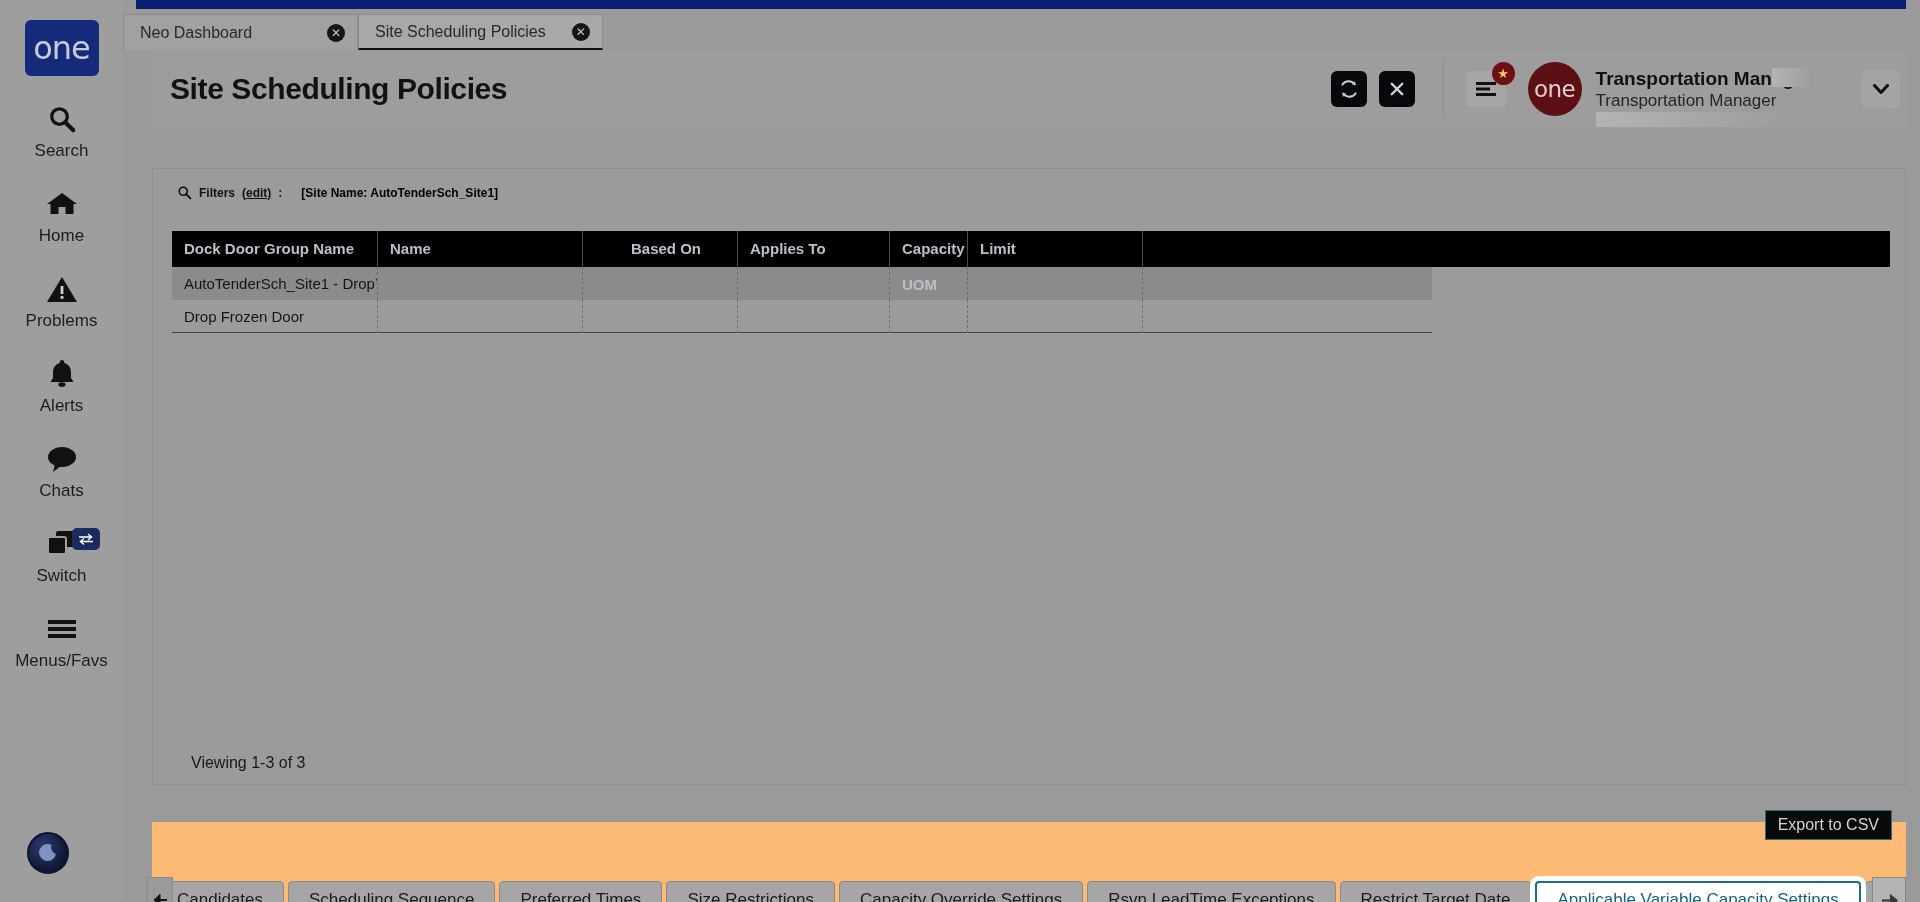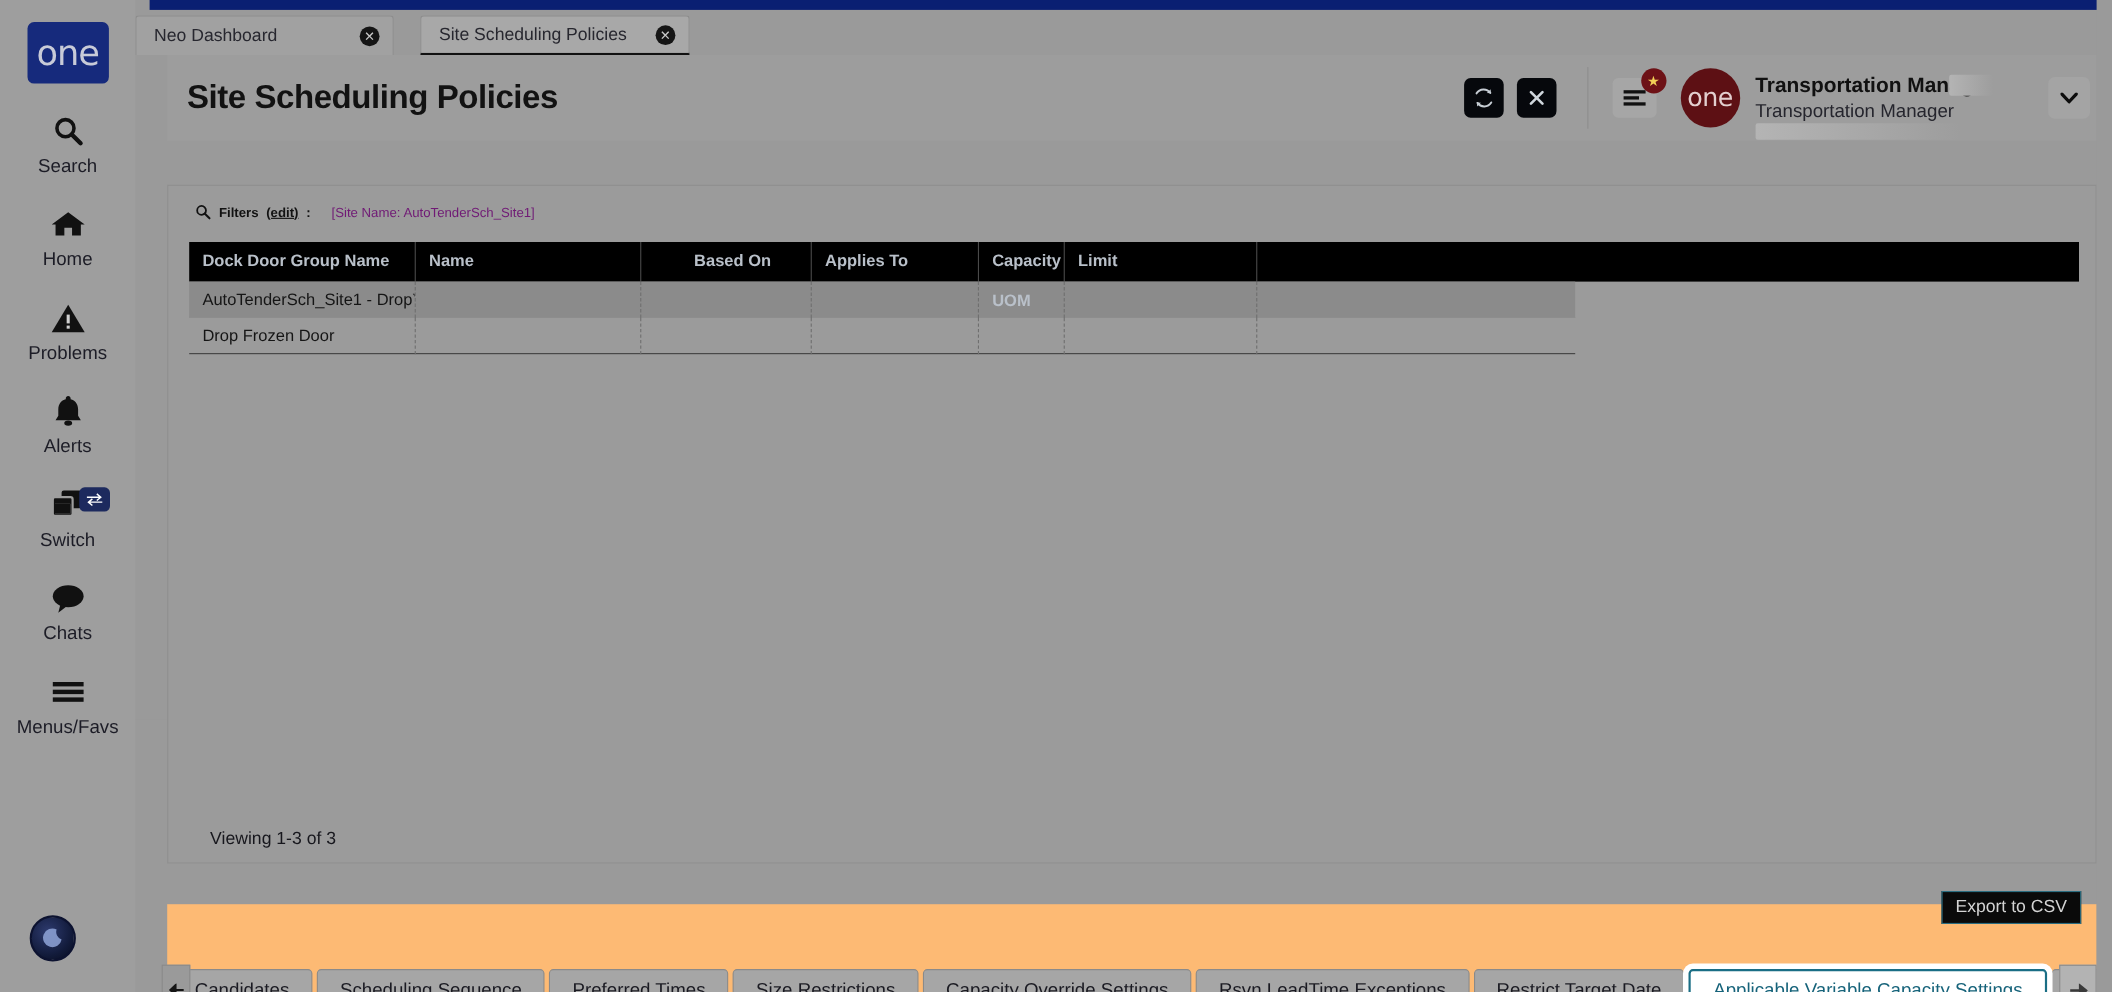--- a/index.html
+++ b/index.html
@@ -45,21 +45,21 @@
   }
   .sidebar-bottom-orb {
     position: absolute; left: 27px; bottom: 28px;
     width: 42px; height: 42px; border-radius: 50%;
     background: radial-gradient(circle at 38% 34%, #2d3a6e 0%, #121b3b 62%, #070b1c 100%);
     border: 2px solid #0c1230;
     display:flex; align-items:center; justify-content:center;
   }
 
   
-  .tabstrip { position: absolute; left: 123px; top: 14px; height: 36px; display: flex; gap: 24px; }
+  .tabstrip { position: absolute; left: 123px; top: 14px; height: 36px; display: flex; }
   .btab {
     position: relative;
     height: 36px; min-width: 235px;
     display: flex; align-items: center; justify-content: space-between;
     padding: 0 12px 0 16px;
     font-size: 16px; color: #27272f;
     background: #a1a1a1;
     border: 1px solid #8c8c8c; border-bottom: none;
     border-radius: 3px 3px 0 0;
     cursor: pointer;
@@ -127,24 +127,24 @@
     position: absolute; left: 152px; top: 168px; width: 1754px; height: 617px;
     background: #9b9b9b;
     border: 1px solid #8f8f8f;
   }
   .filters-bar {
     display: flex; align-items: center; gap: 7px;
     padding: 16px 0 20px 24px; font-size: 12px; color: #121212;
   }
   .filters-label { font-weight: bold; }
   .filters-edit { font-weight: bold; text-decoration: underline; cursor: pointer; }
-  .filters-value { margin-left: 12px; font-weight: normal; color: #701a75; text-align: right; }
-
-  
-  .grid { position: relative; margin: 0 0 0 19px; width: 1718px; }
+  .filters-value { margin-left: 12px; font-weight: bold; color: #000000; text-align: right; }
+
+  
+  .grid { position: relative; margin: 11px 0 0 19px; width: 1718px; }
   .grid-head {
     display: flex; background: #000; height: 36px; align-items: center;
     width: 1718px;
   }
   .gh {
     color: #b9c0c9; font-size: 15px; font-weight: bold;
     padding-left: 12px; height: 36px; line-height: 36px;
     border-left: 1px solid #4a4a4a;
     font-family: "Liberation Sans", sans-serif;
   }
@@ -260,44 +260,44 @@
         <svg width="28" height="30" viewBox="0 0 28 30">
             <path d="M14 1 C15.3 1 16.2 1.9 16.2 3.1 L16.2 4 C20.4 5 23 8.6 23 13 L23 19 L25.5 23 L2.5 23 L5 19 L5 13 C5 8.6 7.6 5 11.8 4 L11.8 3.1 C11.8 1.9 12.7 1 14 1 Z" fill="#111"></path>
             <ellipse cx="14" cy="25.6" rx="3.6" ry="2.4" fill="#111"></ellipse>
           </svg>
       </div>
       <div class="nav-label">Alerts</div>
     </div>
 
     <div class="nav-item">
       <div class="nav-ico">
+        <svg width="32" height="28" viewBox="0 0 32 28">
+            <ellipse cx="16" cy="12" rx="14" ry="10" fill="#111"></ellipse>
+            <path d="M9 19 L7 27 L15 21 Z" fill="#111"></path>
+          </svg>
+      </div>
+      <div class="nav-label">Chats</div>
+    </div>
+
+    <div class="nav-item">
+      <div class="nav-ico">
         <svg width="34" height="30" viewBox="0 0 34 30">
             <rect x="11" y="2" width="18" height="16" rx="2" fill="#111"></rect>
             <rect x="3" y="8" width="18" height="17" rx="2" fill="#111" stroke="#9e9e9e" stroke-width="2"></rect>
             <rect x="5" y="14" width="14" height="9" fill="#9e9e9e"></rect>
             <rect x="5" y="14" width="14" height="9" fill="#111"></rect>
           </svg>
       </div>
       <div class="nav-label">Switch</div>
       <div class="switch-badge">
         <svg width="16" height="12" viewBox="0 0 16 12">
             <path d="M1 4 H13 M10 1 L13.6 4 L10 7" stroke="#fff" stroke-width="1.3" fill="none"></path>
             <path d="M15 8.5 H3 M6 5.5 L2.4 8.5 L6 11.5" stroke="#fff" stroke-width="1.3" fill="none"></path>
           </svg>
       </div>
-    </div>
-
-    <div class="nav-item">
-      <div class="nav-ico">
-        <svg width="32" height="28" viewBox="0 0 32 28">
-            <ellipse cx="16" cy="12" rx="14" ry="10" fill="#111"></ellipse>
-            <path d="M9 19 L7 27 L15 21 Z" fill="#111"></path>
-          </svg>
-      </div>
-      <div class="nav-label">Chats</div>
     </div>
 
     <div class="nav-item">
       <div class="nav-ico">
         <svg width="32" height="24" viewBox="0 0 32 24">
             <rect x="2" y="3" width="28" height="4" fill="#111"></rect>
             <rect x="2" y="10" width="28" height="4" fill="#111"></rect>
             <rect x="2" y="17" width="28" height="4" fill="#111"></rect>
           </svg>
       </div>

